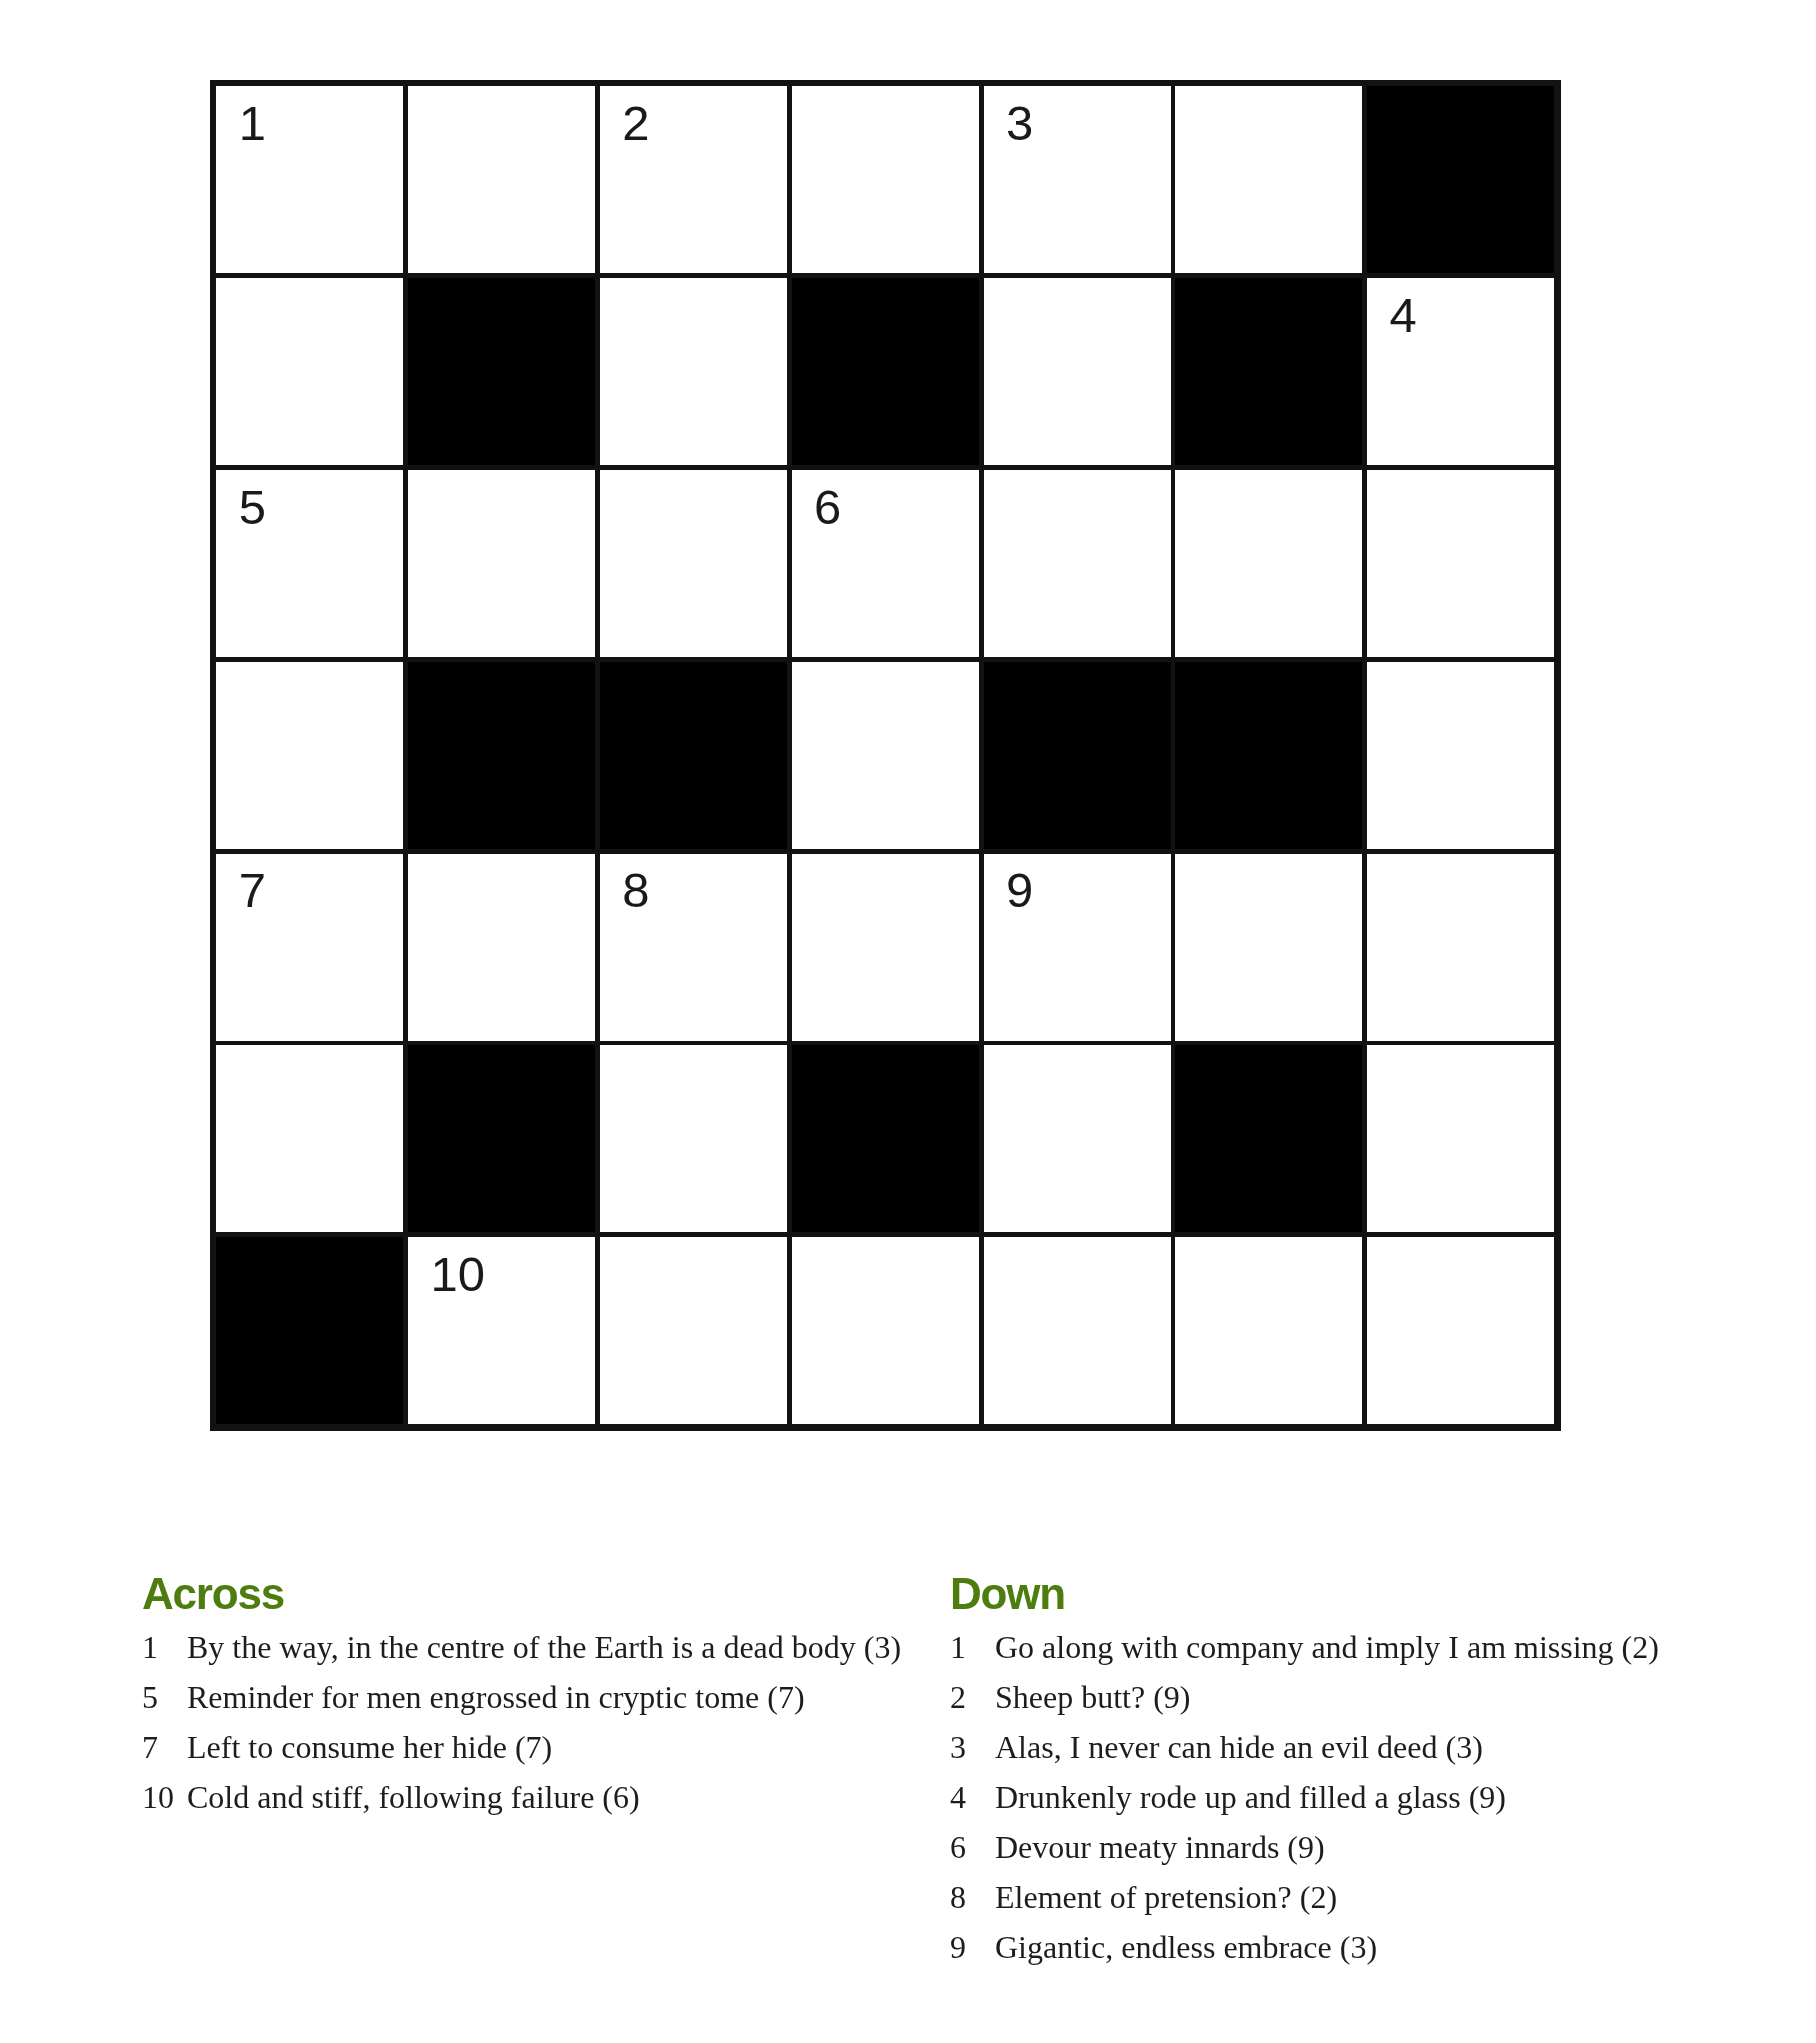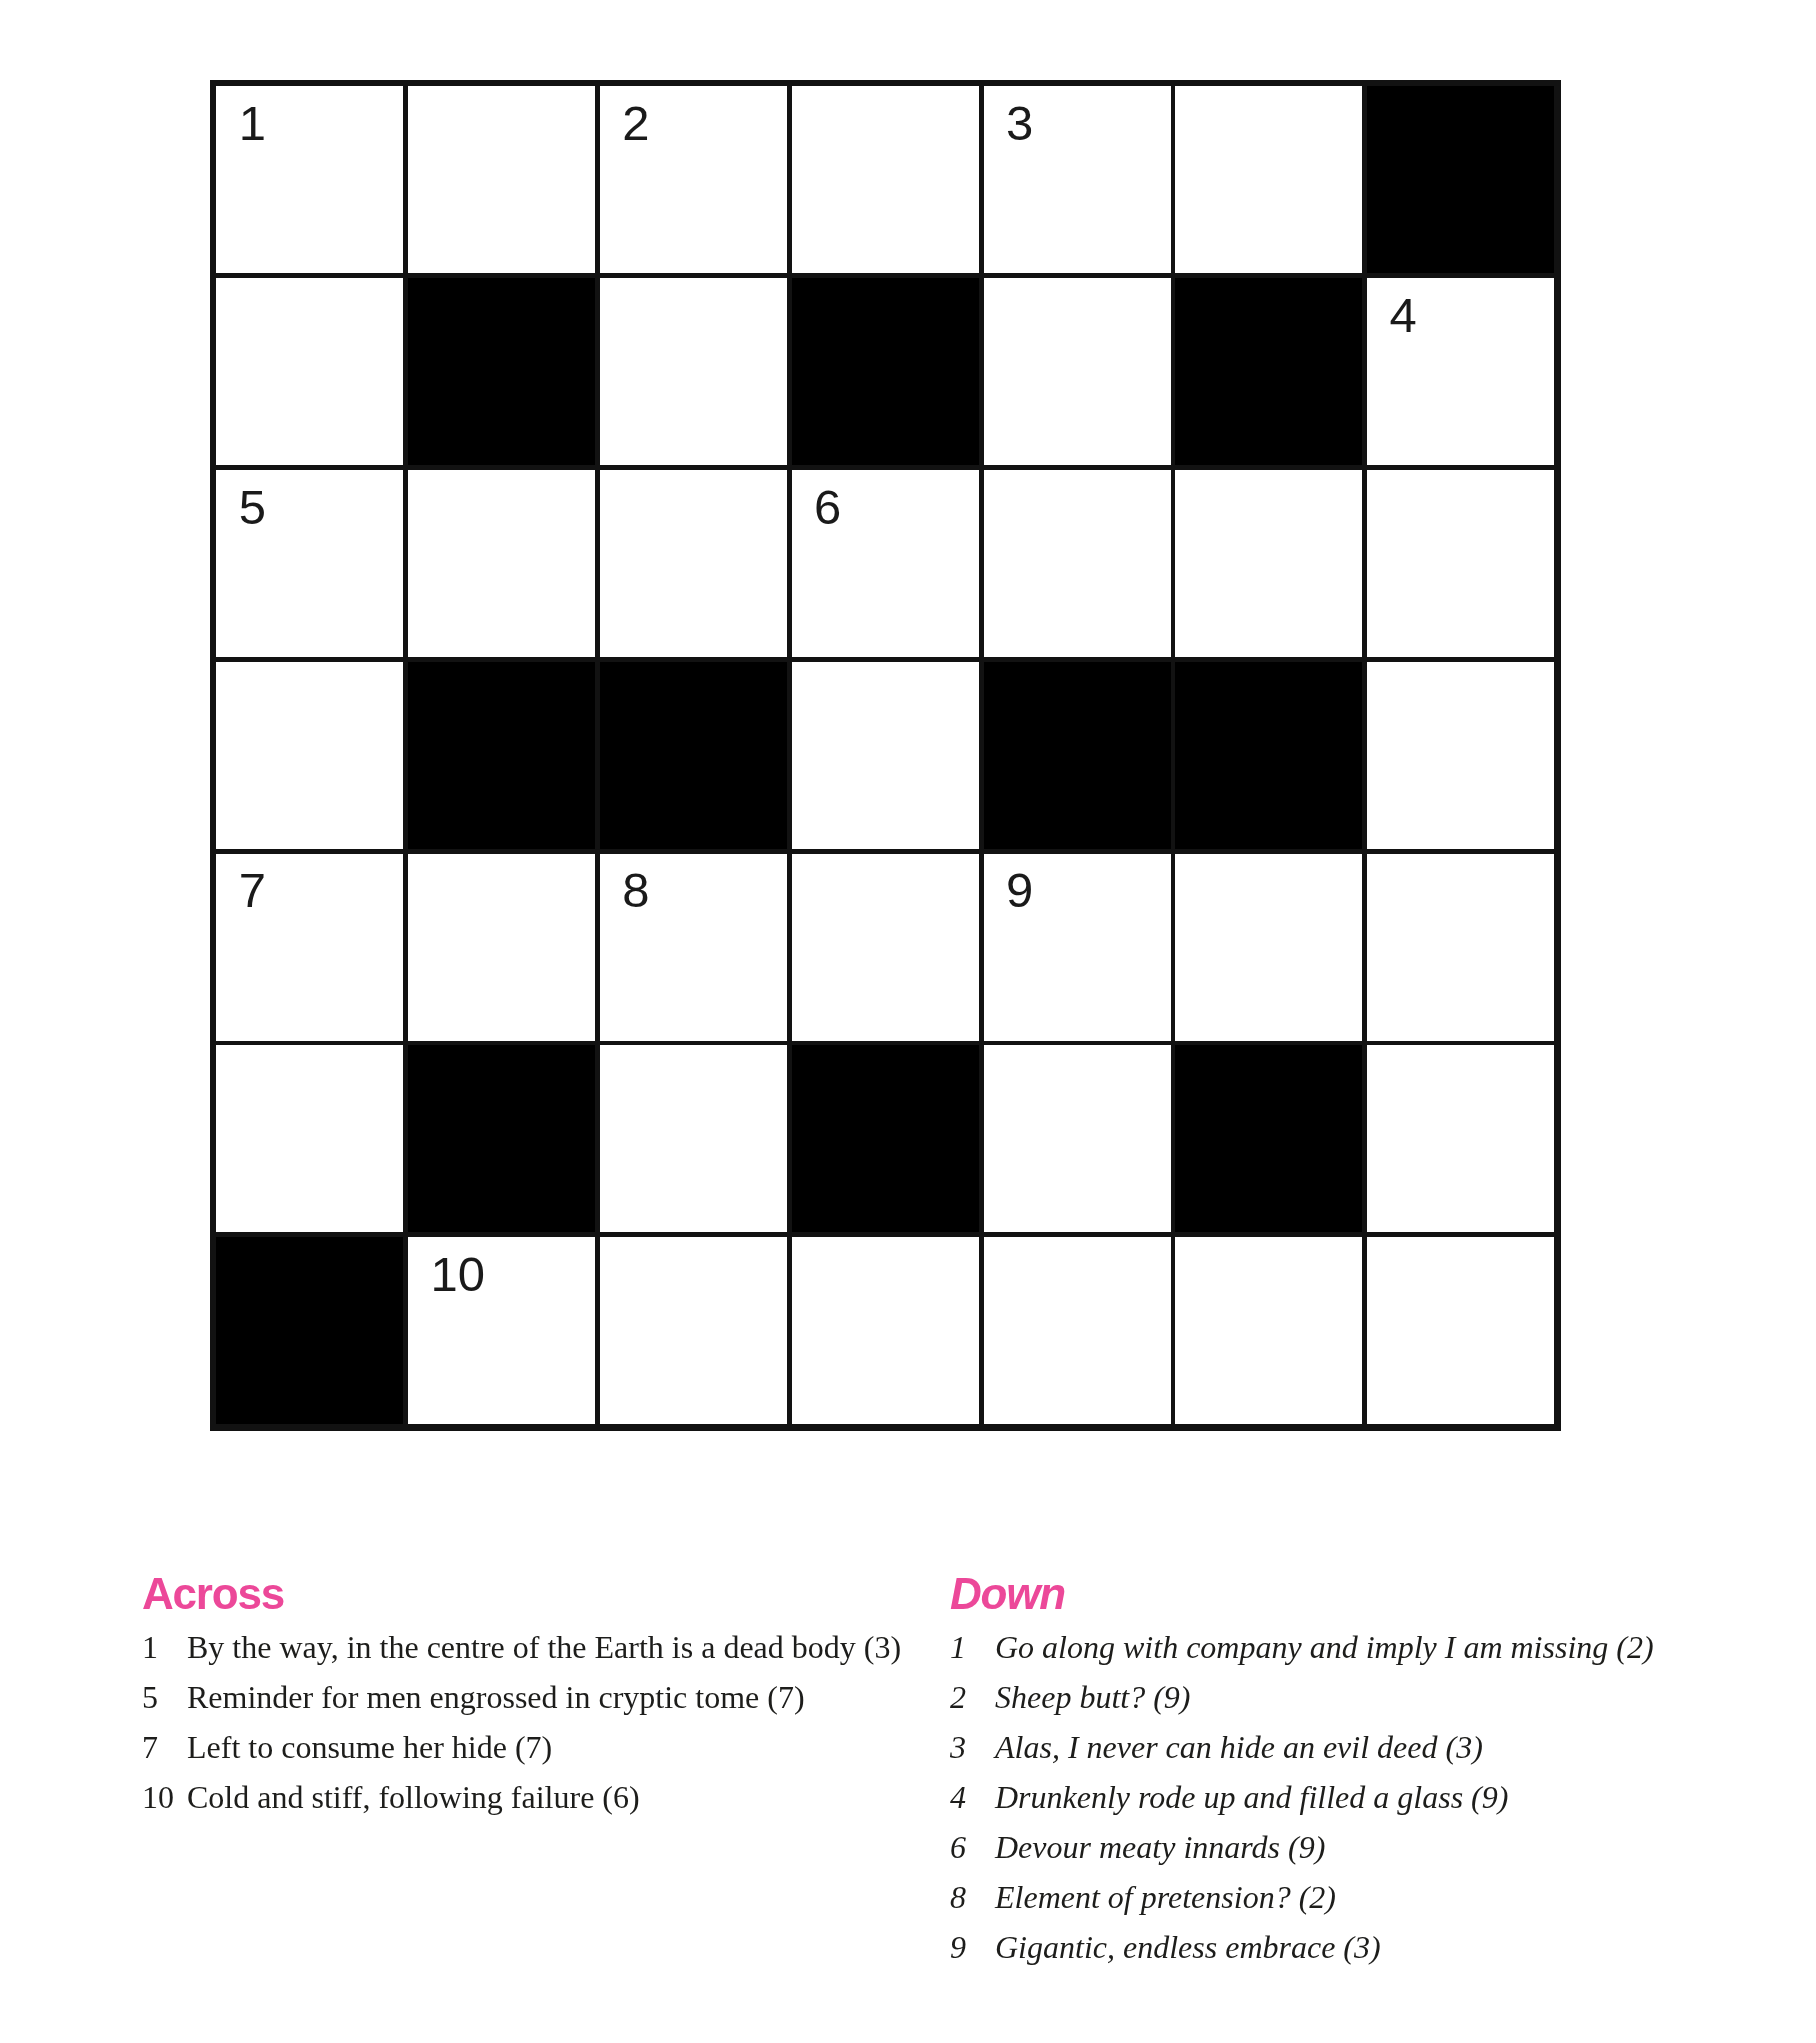--- a/index.html
+++ b/index.html
@@ -34,29 +34,29 @@
     font-family: "Liberation Sans", sans-serif;
     font-size: 49px;
     line-height: 1;
     font-weight: 400;
     color: #1a1a1a;
   }
 
   
   .clues { position: absolute; top: 1572px; }
   .clues.across { left: 142px; width: 798px; }
-  .clues.down   { left: 950px; width: 854px; font-style: italic; }
+  .clues.down   { left: 950px; width: 854px; }
   .clues h2 {
     margin: 0 0 6.4px 0;
     font-family: "Liberation Sans", sans-serif;
     font-weight: bold;
     font-size: 44px;
     line-height: 44px;
     letter-spacing: -1.2px;
-    color: #ec4899;
+    color: #4d7c0f;
   }
   .clues ol { list-style: none; margin: 0; padding: 0; }
   .clue {
     display: flex;
     align-items: baseline;
     font-size: 32px;
     line-height: 50px;
     white-space: nowrap;
   }
   .clue .cnum { flex: 0 0 45px; }

